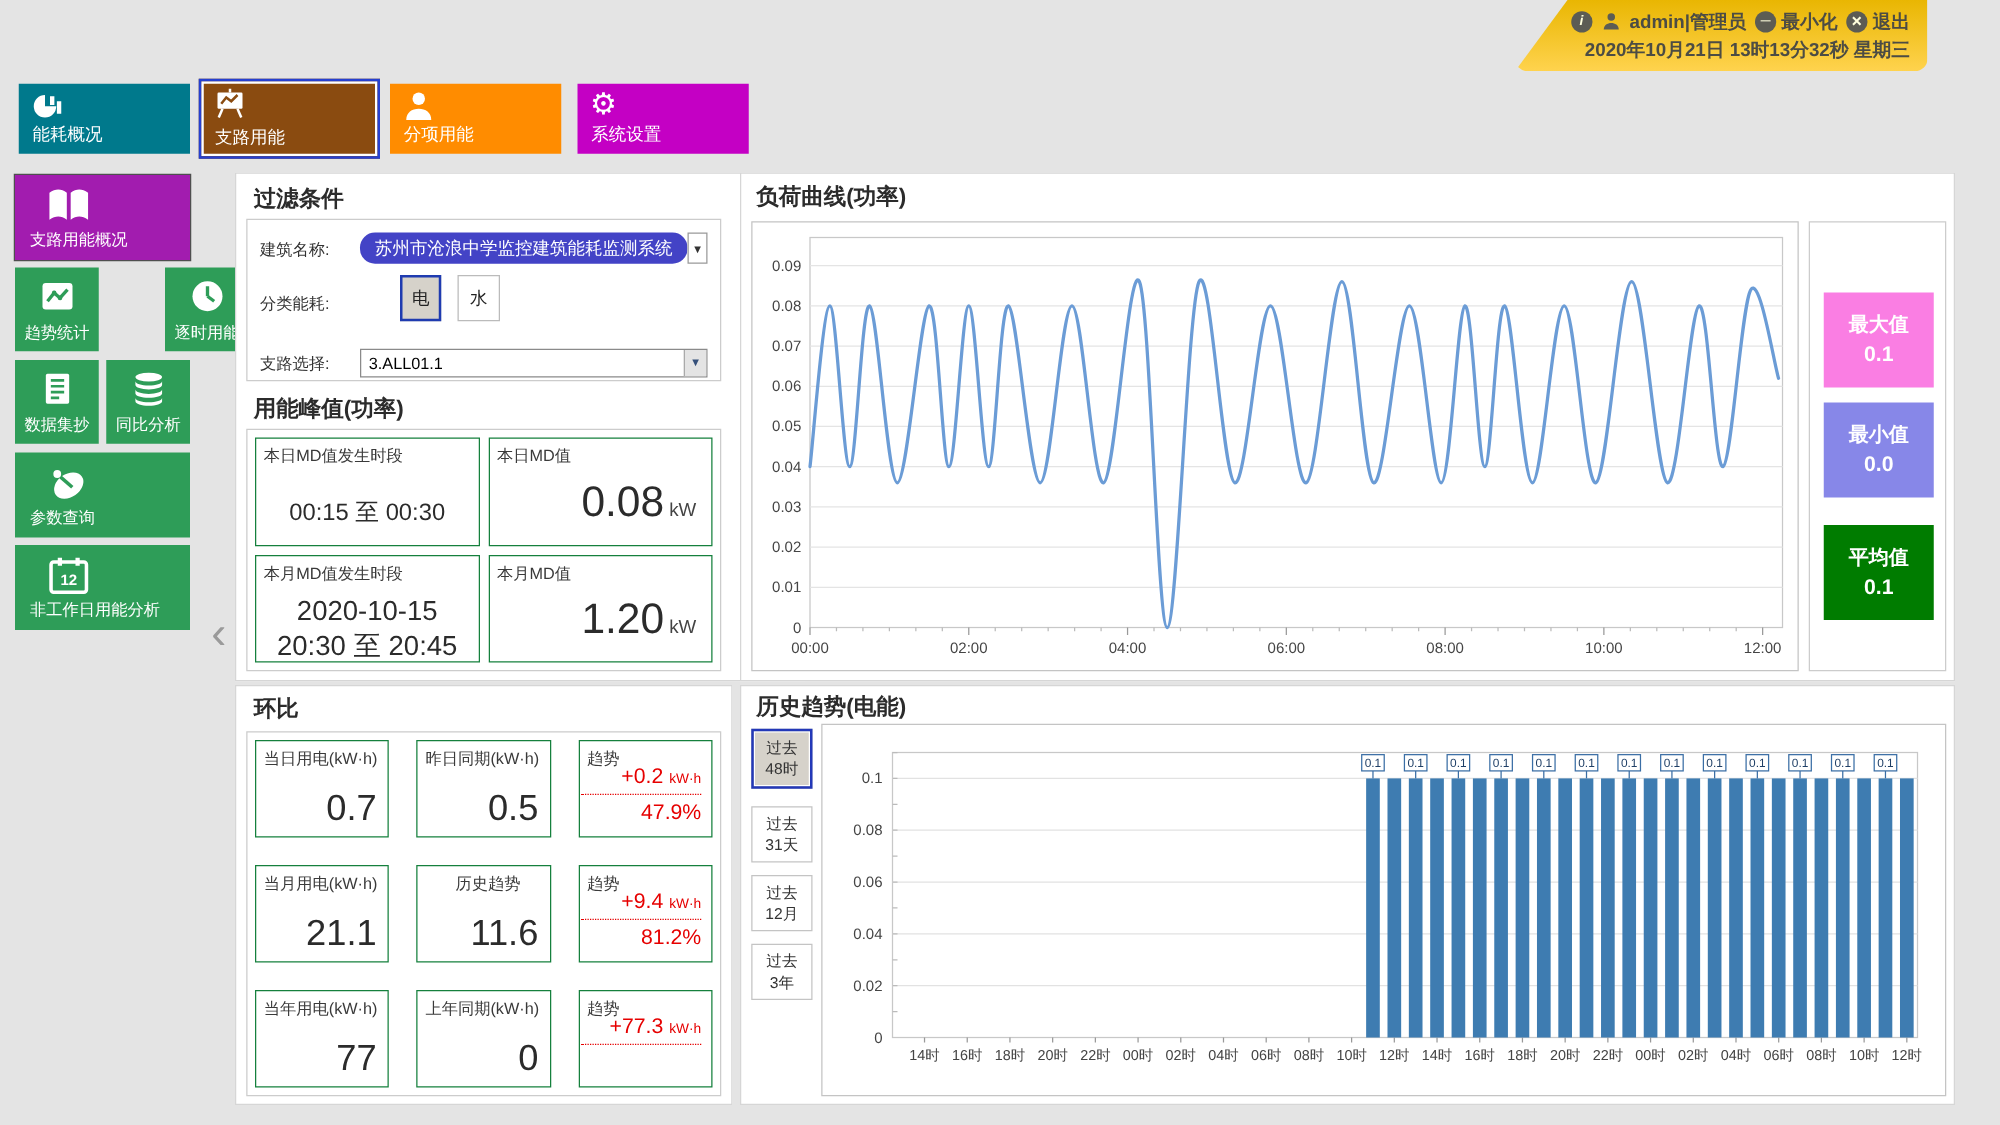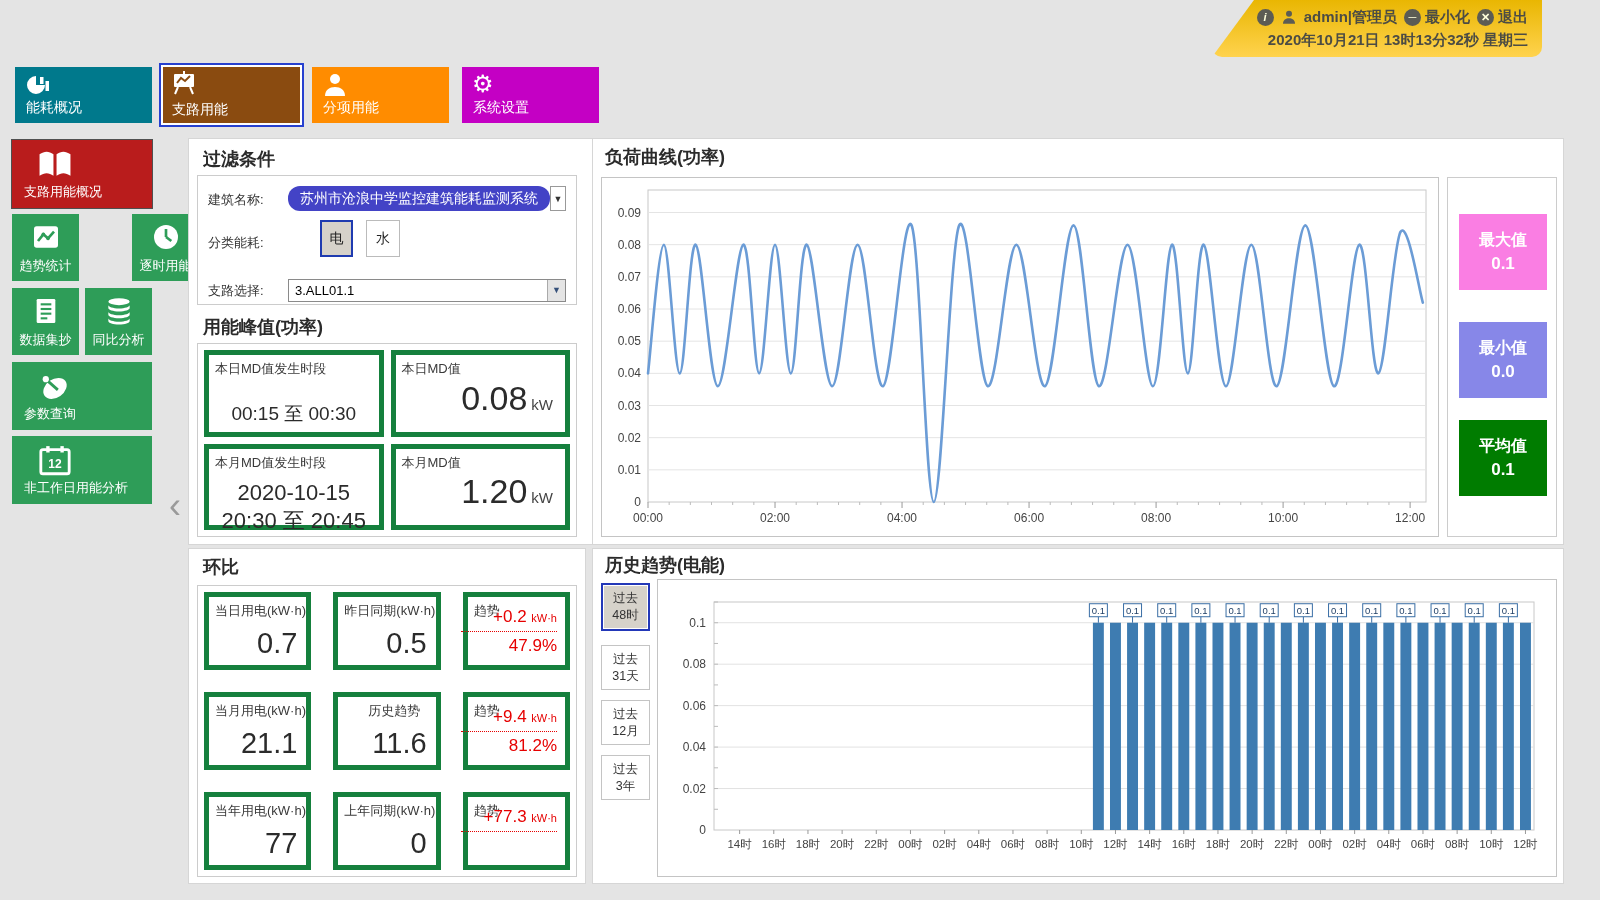--- a/index.html
+++ b/index.html
@@ -55,21 +55,21 @@
           box-sizing:border-box;font-size:9px;color:#333;display:flex;align-items:center;justify-content:center;cursor:pointer;}
   .cat-btn{position:absolute;top:44px;height:37px;box-sizing:border-box;font-size:14px;color:#222;
           display:flex;align-items:center;justify-content:center;cursor:pointer;background:#fff;border:1px solid #bbb;}
   .cat-btn.sel{background:#D6D2CA;border:2px solid #1F3BB0;}
   .branch-select{position:absolute;left:90px;top:103px;width:278px;height:23px;border:1px solid #8a8a8a;
           box-sizing:border-box;background:#fff;font-size:13px;line-height:21px;padding-left:6px;cursor:pointer;}
   .branch-arrow{position:absolute;right:0;top:0;width:17px;height:21px;background:#E4E4E4;border-left:1px solid #aaa;
           font-size:9px;color:#35507a;display:flex;align-items:center;justify-content:center;}
 
   
-  .cell{position:relative;border:5px solid #15803d;background:#fff;box-sizing:border-box;}
+  .cell{position:relative;border:1px solid #15803d;background:#fff;box-sizing:border-box;}
   .cell .c-label{position:absolute;left:6px;top:5px;font-size:13px;color:#3a3a3a;}
   .peaks-grid{position:absolute;left:8px;top:204px;width:380px;height:194px;border:1px solid #ccc;
           box-sizing:border-box;display:grid;grid-template-columns:1fr 1fr;grid-template-rows:1fr 1fr;gap:7px;padding:6px;}
   .time-big{position:absolute;left:0;right:0;top:46px;text-align:center;font-size:19px;color:#2b2b2b;}
   .time-two{position:absolute;left:0;right:0;top:30px;text-align:center;font-size:22px;color:#2b2b2b;line-height:28px;}
   .md-value{position:absolute;right:12px;bottom:14px;font-size:34px;color:#2b2b2b;}
   .md-unit{font-size:15px;color:#444;margin-left:4px;}
 
   .compare-grid{position:absolute;left:8px;top:36px;width:380px;height:292px;border:1px solid #ccc;
           box-sizing:border-box;display:grid;grid-template-columns:1fr 1fr 1fr;grid-template-rows:1fr 1fr 1fr;gap:22px;padding:6px;}
@@ -156,21 +156,21 @@
           <path d="M3 24c0-6 4.5-9 10-9s10 3 10 9z" fill="#fff"></path>
         </svg>
     </span>
     <span class="nt-label">分项用能</span>
   </div>
   <div class="nav-tile" style="left: 462px; background-color: rgb(196, 0, 196);">
     <span class="nt-icon gear-glyph">⚙</span>
     <span class="nt-label">系统设置</span>
   </div>
 
-  <div class="side-tile full active" style="top: 140px; background-color: #b91c1c;">
+  <div class="side-tile full active" style="top: 140px; background-color: #a21caf;">
     <span class="st-icon">
       <svg width="38" height="34" viewBox="0 0 24 22">
           <path d="M2 4c3.2-2.2 6-2.2 9 0v14c-3-2.2-5.8-2.2-9 0zM13 4c3-2.2 5.8-2.2 9 0v14c-3.2-2.2-6-2.2-9 0z" fill="#fff"></path>
         </svg>
     </span>
     <span class="st-label">支路用能概况</span>
   </div>
   <div class="side-tile half" style="left: 12px; top: 214px; background-color: rgb(46, 157, 88);">
     <span class="st-icon">
       <svg width="32" height="32" viewBox="0 0 24 24">
@@ -397,21 +397,21 @@
           <text x="173.0204081632653" y="344" font-size="12" text-anchor="middle" fill="#444">02:00</text>
           <text x="300.0408163265306" y="344" font-size="12" text-anchor="middle" fill="#444">04:00</text>
           <text x="427.0612244897959" y="344" font-size="12" text-anchor="middle" fill="#444">06:00</text>
           <text x="554.0816326530612" y="344" font-size="12" text-anchor="middle" fill="#444">08:00</text>
           <text x="681.1020408163265" y="344" font-size="12" text-anchor="middle" fill="#444">10:00</text>
           <text x="808.1224489795918" y="344" font-size="12" text-anchor="middle" fill="#444">12:00</text>
           <path d="M46,195.340206185567C48.64625850340136,173.89690721649484,56.585034013605444,66.68041237113403,61.87755102040816,66.68041237113403C67.17006802721089,66.68041237113403,72.4625850340136,195.340206185567,77.75510204081633,195.340206185567C83.04761904761905,195.340206185567,87.28163265306122,64.5360824742268,93.63265306122449,66.68041237113403C99.98367346938775,68.82474226804125,107.92244897959185,208.20618556701032,115.86122448979593,208.20618556701032C123.80000000000001,208.20618556701032,134.38503401360543,68.82474226804125,141.26530612244898,66.68041237113403C148.14557823129252,64.5360824742268,151.85034013605443,195.340206185567,157.14285714285714,195.340206185567C162.43537414965985,195.340206185567,167.7278911564626,66.68041237113403,173.0204081632653,66.68041237113403C178.312925170068,66.68041237113403,183.60544217687075,195.340206185567,188.89795918367346,195.340206185567C194.19047619047618,195.340206185567,197.89523809523808,64.5360824742268,204.77551020408163,66.68041237113403C211.65578231292517,68.82474226804125,221.71156462585031,208.20618556701032,230.1795918367347,208.20618556701032C238.64761904761906,208.20618556701032,247.1156462585034,66.68041237113403,255.58367346938778,66.68041237113403C264.0517006802721,66.68041237113403,271.9904761904762,211.42268041237114,280.98775510204086,208.20618556701032C289.9850340136055,204.9896907216495,301.09931972789116,28.082474226804198,309.56734693877553,47.381443298969145C318.0353741496599,66.6804123711341,323.85714285714283,324,331.7959183673469,324C339.734693877551,324,348.2027210884354,66.6804123711341,357.20000000000005,47.381443298969145C366.1972789115647,28.082474226804198,376.2530612244898,204.9896907216495,385.77959183673465,208.20618556701032C395.3061224489795,211.42268041237114,404.83265306122445,66.68041237113403,414.3591836734694,66.68041237113403C423.8857142857143,66.68041237113403,433.4122448979592,211.42268041237114,442.9387755102041,208.20618556701032C452.46530612244896,204.9896907216495,462.52108843537417,47.381443298969145,471.51836734693876,47.381443298969145C480.51564625850335,47.381443298969145,487.9251700680272,204.9896907216495,496.9224489795918,208.20618556701032C505.9197278911564,211.42268041237114,516.5047619047618,66.68041237113403,525.5020408163265,66.68041237113403C534.4993197278911,66.68041237113403,543.4965986394559,208.20618556701032,550.9061224489797,208.20618556701032C558.3156462585034,208.20618556701032,564.1374149659864,68.82474226804125,569.9591836734694,66.68041237113403C575.7809523809524,64.5360824742268,580.5442176870748,195.340206185567,585.8367346938776,195.340206185567C591.1292517006804,195.340206185567,595.3632653061225,64.5360824742268,601.7142857142858,66.68041237113403C608.0653061224491,68.82474226804125,616.0040816326531,208.20618556701032,623.9428571428572,208.20618556701032C631.8816326530613,208.20618556701032,640.8789115646259,66.68041237113403,649.3469387755102,66.68041237113403C657.8149659863946,66.68041237113403,665.7537414965986,211.42268041237114,674.7510204081633,208.20618556701032C683.748299319728,204.9896907216495,693.804081632653,47.381443298969145,703.3306122448979,47.381443298969145C712.8571428571428,47.381443298969145,722.912925170068,204.9896907216495,731.9102040816326,208.20618556701032C740.9074829931973,211.42268041237114,749.9047619047619,68.82474226804125,757.3142857142857,66.68041237113403C764.7238095238095,64.5360824742268,769.487074829932,197.48453608247422,776.3673469387755,195.340206185567C783.2476190476191,193.1958762886598,791.1863945578232,65.6082474226804,798.5959183673469,53.814432989690715C806.0054421768707,42.02061855670103,817.1197278911565,112.7835051546392,820.8244897959183,124.57731958762889" fill="none" stroke="#6B9CD6" stroke-width="2.6" stroke-linecap="round"></path>
         </svg>
     </div>
     <div class="stats-frame">
-      <div class="stat-box" style="top: 36px; background-color: rgb(250, 126, 227);">
+      <div class="stat-box" style="top: 56px; background-color: rgb(250, 126, 227);">
         <div class="s-label">最大值</div>
         <div class="s-value">0.1</div>
       </div>
       <div class="stat-box" style="top: 144px; background-color: rgb(135, 135, 232);">
         <div class="s-label">最小值</div>
         <div class="s-value">0.0</div>
       </div>
       <div class="stat-box" style="top: 242px; background-color: rgb(0, 124, 0);">
         <div class="s-label">平均值</div>
         <div class="s-value">0.1</div>

